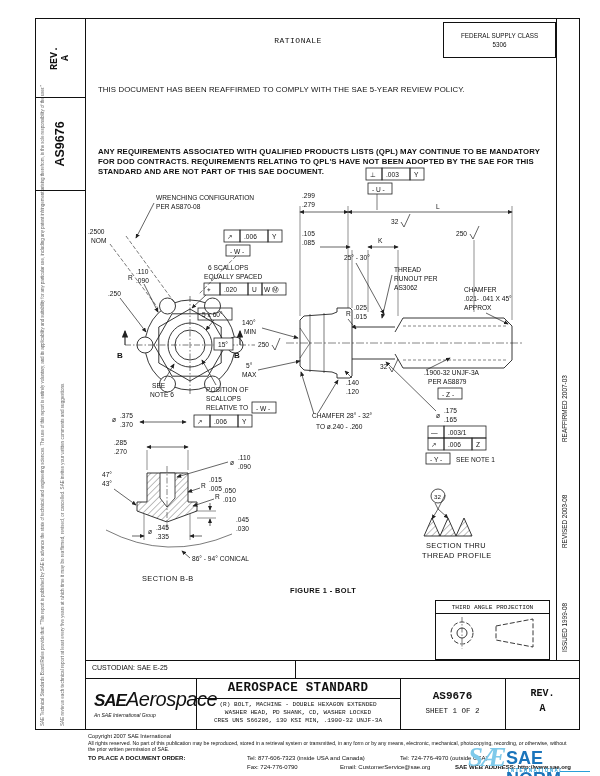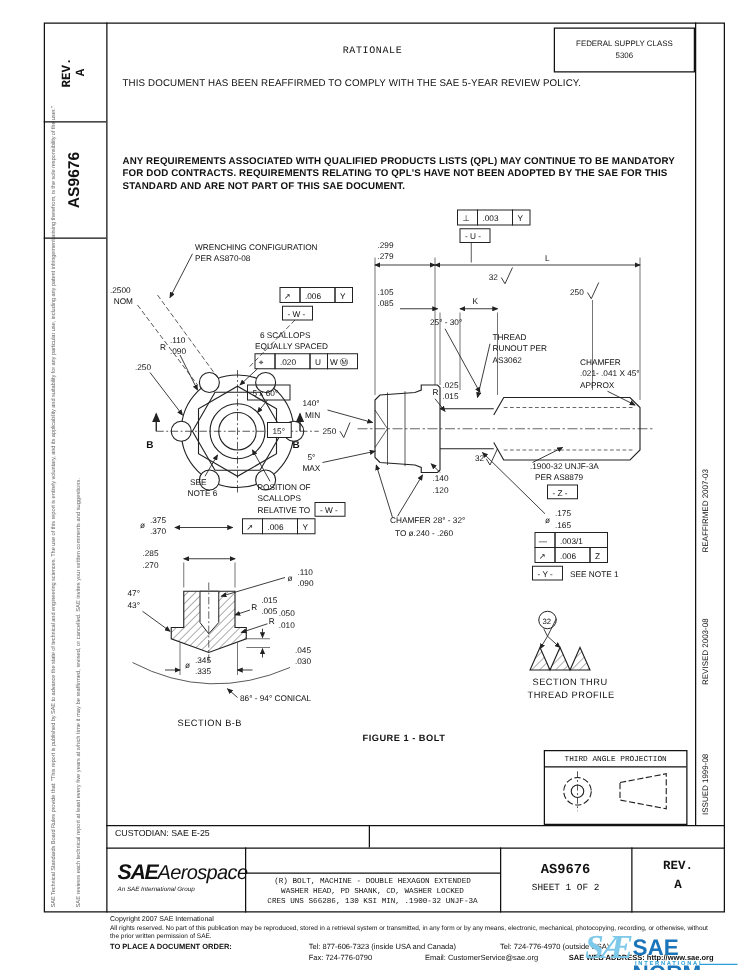--- a/index.html
+++ b/index.html
@@ -6,21 +6,21 @@
   #page{position:relative;width:600px;height:776px;background:#fff;overflow:hidden;
         font-family:"Liberation Sans",sans-serif;color:#111;}
   .abs{position:absolute;}
   .hline{position:absolute;background:#111;height:1px;}
   .vline{position:absolute;background:#111;width:1px;}
   .box{position:absolute;border:1px solid #111;box-sizing:border-box;}
   .frame{position:absolute;border:1.2px solid #111;box-sizing:border-box;}
   .rot{transform:rotate(-90deg);transform-origin:0 0;white-space:nowrap;position:absolute;}
   .rotc{transform:rotate(-90deg);white-space:nowrap;}
   .tabwrap{position:absolute;display:flex;align-items:center;justify-content:center;}
-  .para{position:absolute;font-size:7.8px;line-height:9.8px;letter-spacing:0.1px;width:442px;}
+  .para{position:absolute;font-size:7.8px;line-height:9.8px;letter-spacing:0.1px;width:442px;margin-top:23px;}
   .ctr{text-align:center;font-family:Liberation Mono, monospace;}
   svg text{font-family:"Liberation Sans",sans-serif;font-size:6.6px;fill:#111;}
   svg .sm{font-size:6.2px;}
   svg .b8{font-size:8px;font-weight:bold;letter-spacing:0.6px;}
   svg .cap{font-size:7.4px;letter-spacing:0.4px;}
   .fsc{font-size:6.3px;line-height:9px;text-align:center;padding-top:8px;}
   .footrow{position:absolute;font-size:6px;}
   .wmark{position:absolute;color:#1b75bb;font-weight:bold;}
 </style>
 </head>
@@ -414,24 +414,25 @@
   <div class="hline" style="left:85px;top:660px;width:495px;"></div>
   <div class="abs" style="left:92px;top:664px;font-size:7px;">CUSTODIAN:  SAE E-25</div>
   <div class="vline" style="left:295px;top:660px;height:18px;"></div>
   <div class="hline" style="left:85px;top:678px;width:495px;"></div>
 
   <div class="vline" style="left:196px;top:678px;height:52px;"></div>
   <div class="vline" style="left:400px;top:678px;height:52px;"></div>
   <div class="vline" style="left:505px;top:678px;height:52px;"></div>
 
   <div class="abs" style="left:94px;top:688px;">
-    <span style="font-size:17px;font-weight:bold;font-style:italic;letter-spacing:-1px;">SAE</span><span style="font-size:16px;font-style:italic;letter-spacing:-0.5px;">Aerospace</span>
+    <span style="font-size:17px;font-weight:bold;font-style:italic;letter-spacing:-1px;">SAE</span><span style="font-size:20px;font-style:italic;letter-spacing:-0.5px;">Aerospace</span>
     <div style="font-size:5px;font-style:italic;margin-top:1px;">An SAE International Group</div>
   </div>
 
+  <div class="abs ctr" style="left:196px;top:681px;width:204px;font-size:12.5px;font-weight:bold;letter-spacing:0.3px;">AEROSPACE STANDARD</div>
   <div class="hline" style="left:196px;top:698px;width:204px;"></div>
   <div class="abs ctr" style="left:198px;top:701px;width:200px;font-size:6.1px;line-height:8.2px;">
     <div>(R) BOLT, MACHINE - DOUBLE HEXAGON EXTENDED</div>
     <div>WASHER HEAD, PD SHANK, CD, WASHER LOCKED</div>
     <div>CRES UNS S66286, 130 KSI MIN, .1900-32 UNJF-3A</div>
   </div>
 
   <div class="abs ctr" style="left:400px;top:690px;width:105px;font-size:11px;font-weight:bold;">AS9676</div>
   <div class="abs ctr" style="left:400px;top:707px;width:105px;font-size:7.5px;">SHEET 1 OF 2</div>
 

